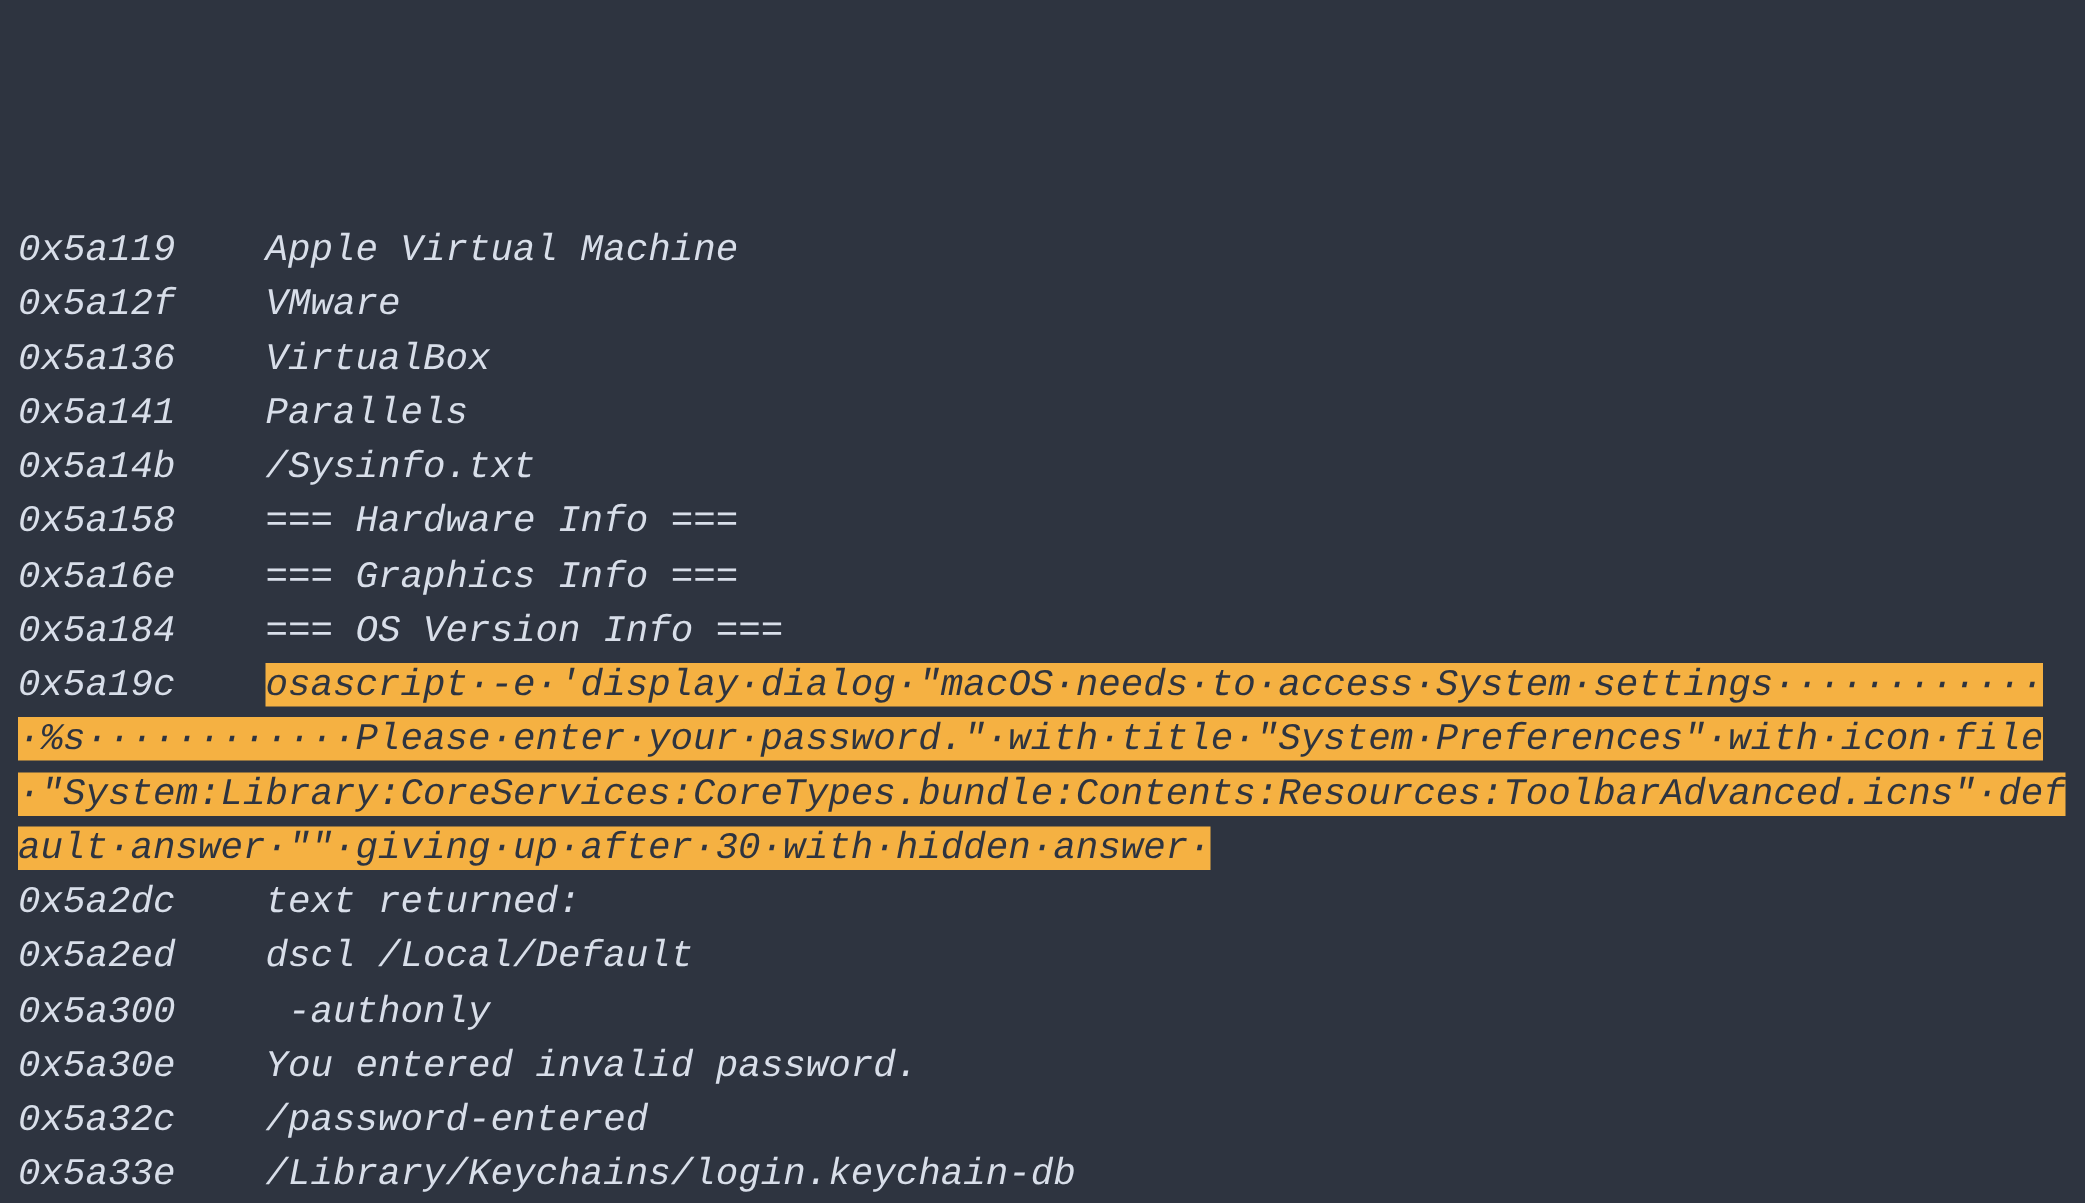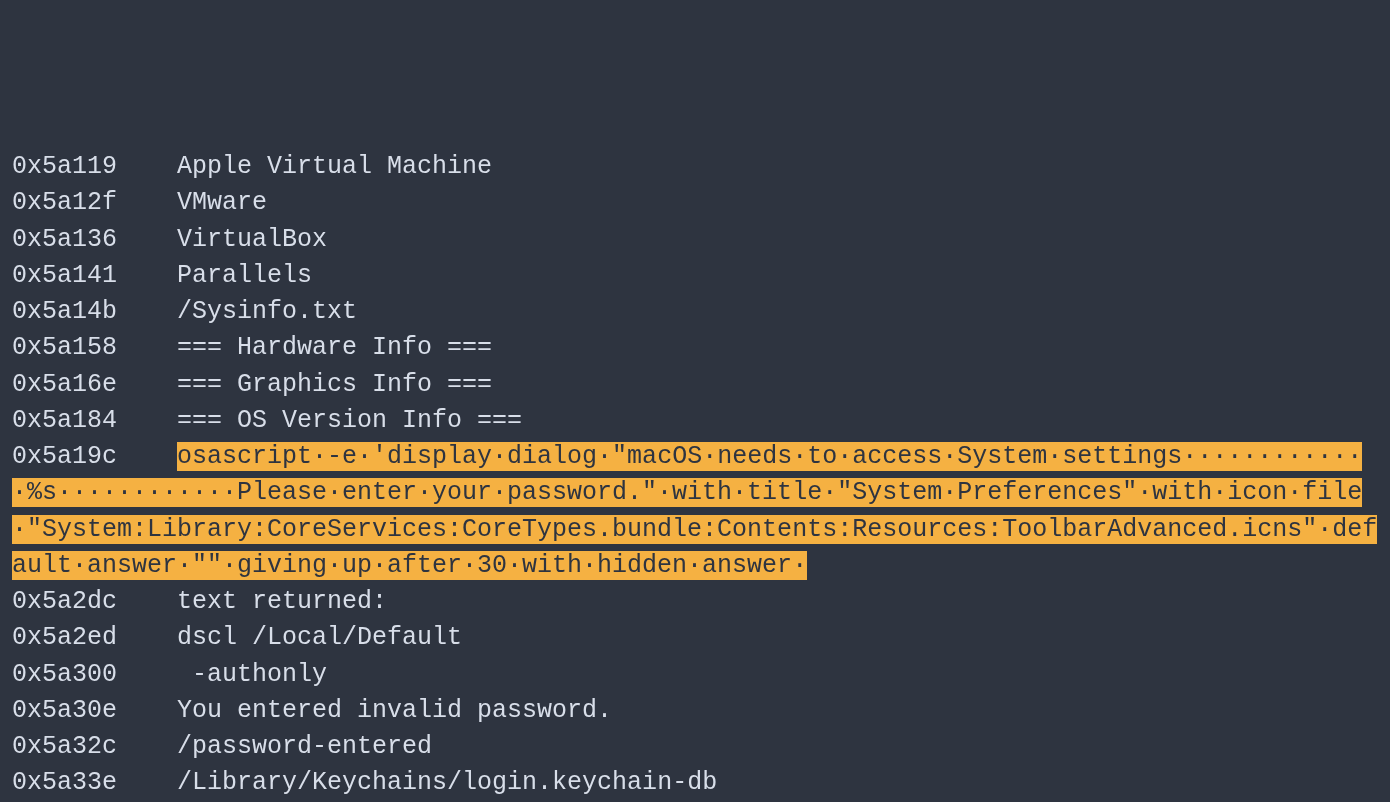--- a/index.html
+++ b/index.html
@@ -15,20 +15,21 @@
       line-height: 1.45;
       padding: 4px 12px;
       white-space: pre-wrap;
       word-break: break-all;
       width: 1390px;
       height: 802px;
       overflow: hidden;
     }
     .line {
       display: block;
+      font-style: italic;
     }
     .addr {
       display: inline;
     }
     .gap {
       display: inline;
     }
     .text {
       display: inline;
     }

